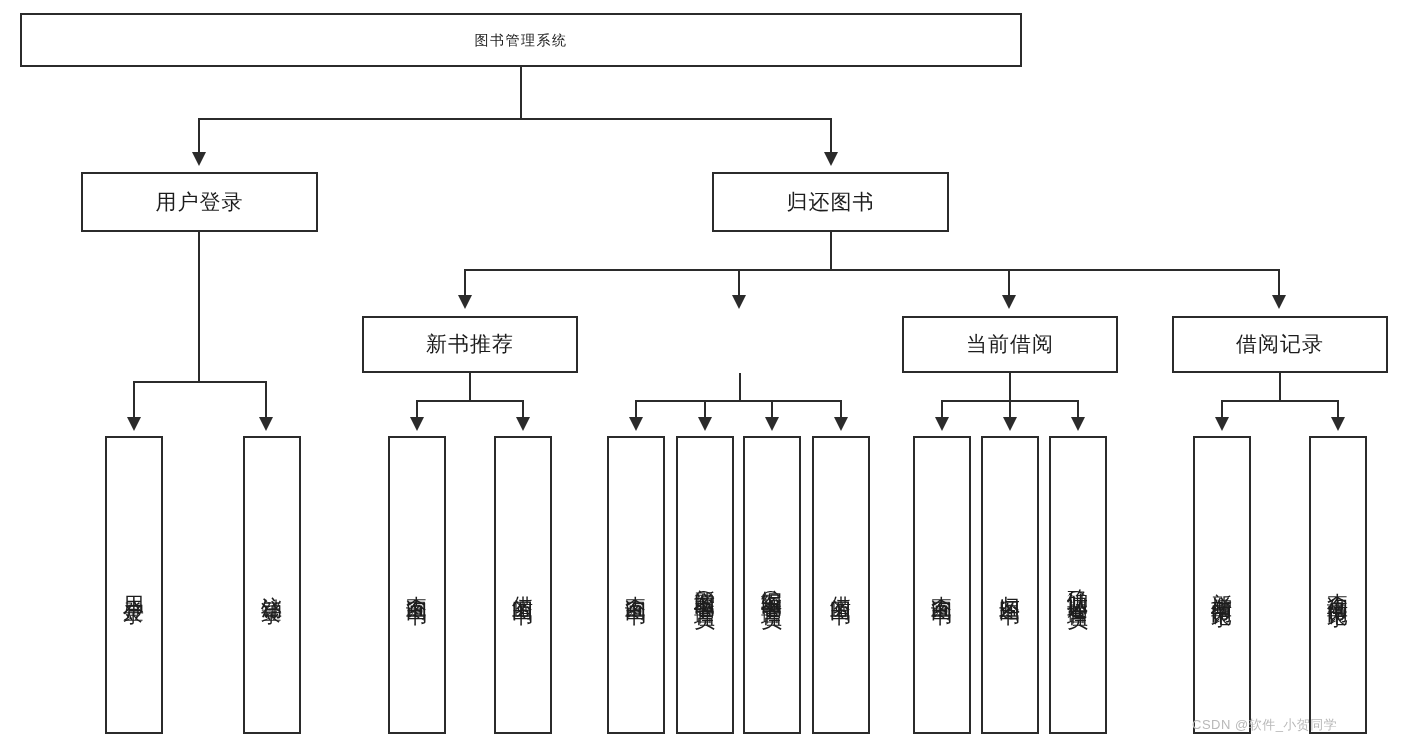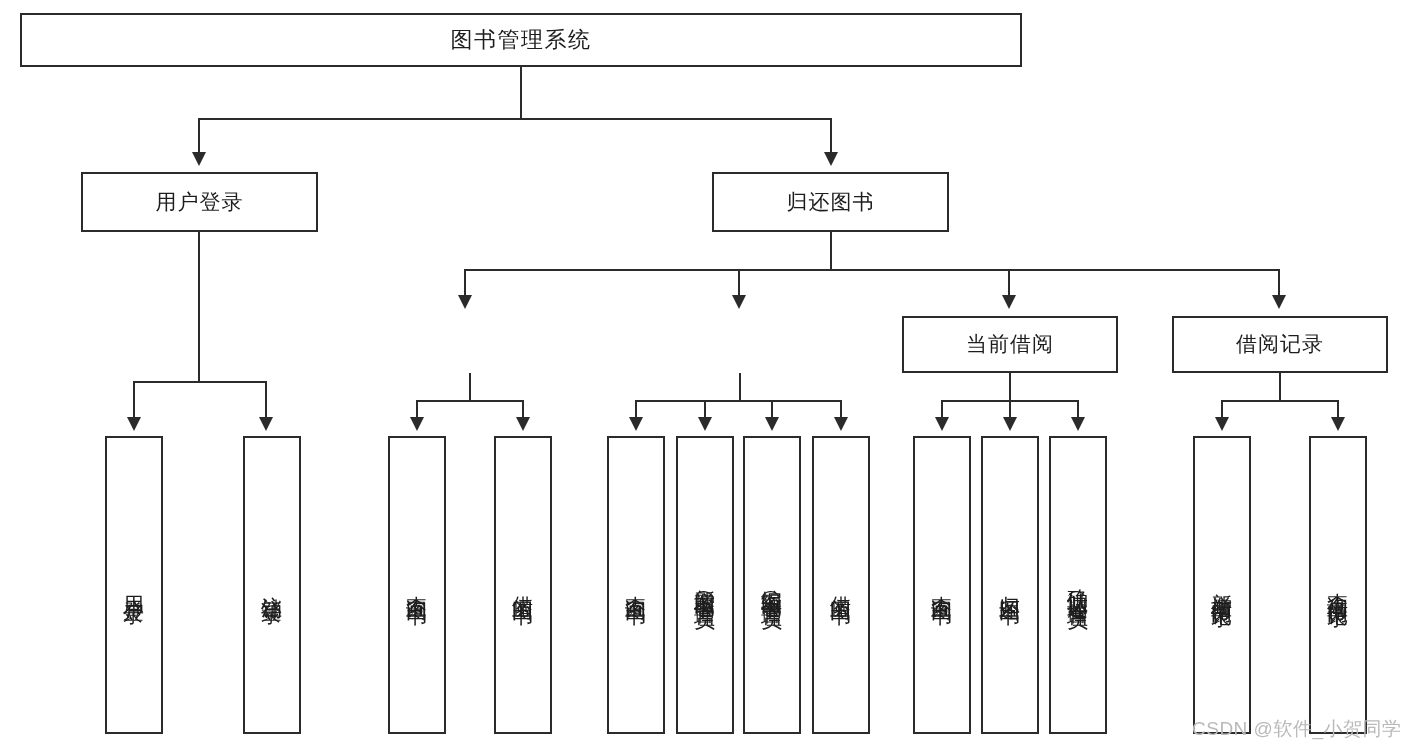--- a/index.html
+++ b/index.html
@@ -36,21 +36,21 @@
     line-height: 1.18;
     white-space: pre-wrap;
   }
 
   
   .node.h .label {
     font-size: 21px;
     letter-spacing: 1px;
   }
   .node.root .label {
-    font-size: 22px;
+    font-size: 14px;
     letter-spacing: 1.5px;
   }
 
   
   .node.v {
     align-items: center;
     justify-content: center;
   }
   .node.v .label {
     writing-mode: vertical-rl;
@@ -75,21 +75,21 @@
     height: 0;
     border-left: 7px solid transparent;
     border-right: 7px solid transparent;
     border-top: 14px solid #2b2b2b;
   }
 
   
   #watermark {
     position: absolute;
     color: #b9b9b9;
-    font-size: 19px;
+    font-size: 13px;
     letter-spacing: 0.5px;
     white-space: nowrap;
     user-select: none;
   }
 </style>
 </head>
 <body>
 
 <div id="canvas">
 
@@ -129,20 +129,23 @@
 
   <div class="vline" style="left:738px; top:269px; width:2px; height:28px;"></div>
   <div class="arrow" style="left:732px; top:295px;"></div>
 
   <div class="vline" style="left:1008px; top:269px; width:2px; height:28px;"></div>
   <div class="arrow" style="left:1002px; top:295px;"></div>
 
   <div class="vline" style="left:1278px; top:269px; width:2px; height:28px;"></div>
   <div class="arrow" style="left:1272px; top:295px;"></div>
 
+  <div class="node h" style="left:362px; top:316px; width:216px; height:57px;">
+    <span class="label">新书推荐</span>
+  </div>
   <div class="node h" style="left:902px; top:316px; width:216px; height:57px;">
     <span class="label">当前借阅</span>
   </div>
   <div class="node h" style="left:1172px; top:316px; width:216px; height:57px;">
     <span class="label">借阅记录</span>
   </div>
 
   <div class="vline" style="left:469px; top:373px; width:2px; height:28px;"></div>
   <div class="hline" style="left:416px; top:400px; width:108px; height:2px;"></div>
   <div class="vline" style="left:416px; top:400px; width:2px; height:18px;"></div>

